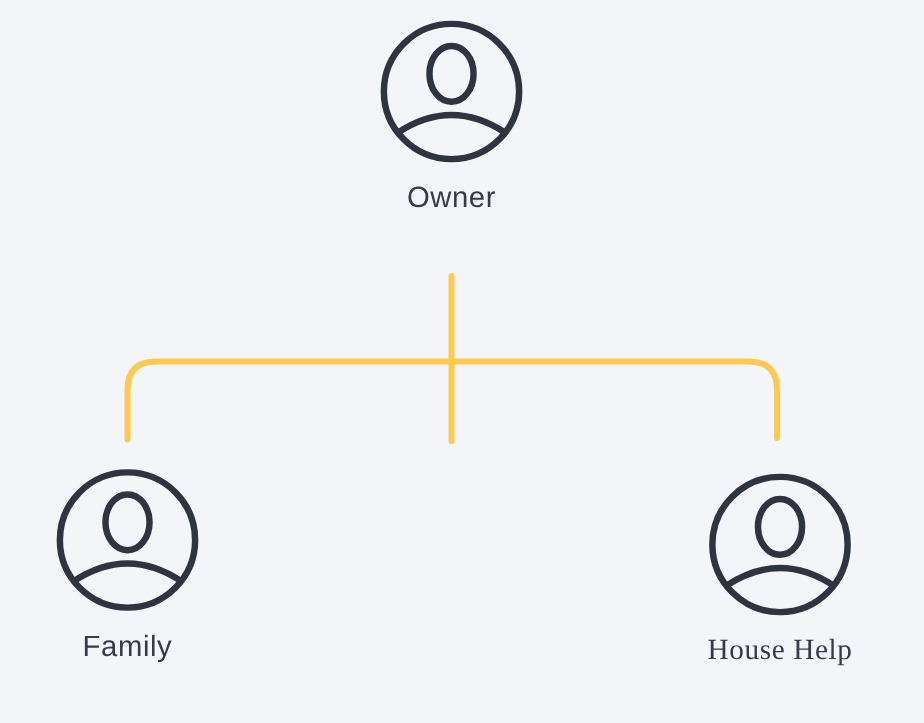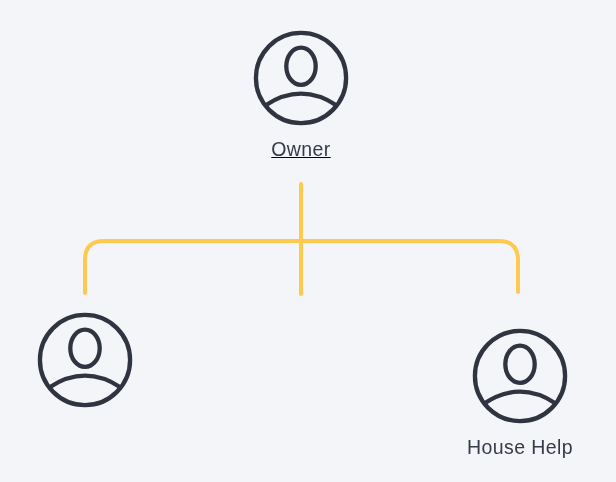--- a/index.html
+++ b/index.html
@@ -52,24 +52,24 @@
   }
   .node-label {
     margin-top: 11px;
     font-size: 19.5px;
     font-weight: 400;
     letter-spacing: 0.4px;
     color: var(--label-text);
     white-space: nowrap;
     text-align: center;
   }
-  .node-root   { left: 211px; top: 29px; text-decoration: underline;  }
+  .node-root   { left: 211px; top: 12px;  }
   .node-child-0 { left: -5px;  top: 311px; }
   .node-child-1 { left: 212px; top: 311px; }
-  .node-child-2 { left: 430px; top: 327px; }
+  .node-child-2 { left: 430px; top: 314px; font-family: Liberation Serif, serif; }
 </style>
 </head>
 <body>
 
 <div class="canvas">
 
   <svg class="connectors" viewBox="0 0 616 482" xmlns="http://www.w3.org/2000/svg" aria-hidden="true">
     <path d="M301 184 L301 294"></path>
     <path d="M85 293 L85 260 Q85 241 104 241 L499 241 Q518 241 518 260 L518 292"></path>
   </svg>
@@ -82,20 +82,21 @@
     </svg>
     <div class="node-label">Owner</div>
   </div>
 
   <div class="node node-child-0">
     <svg class="avatar" viewBox="0 0 100 100" xmlns="http://www.w3.org/2000/svg" aria-hidden="true">
       <circle cx="50" cy="50" r="46"></circle>
       <ellipse cx="50" cy="38" rx="15" ry="19"></ellipse>
       <path d="M13.5 78 Q50 54 86.5 78"></path>
     </svg>
+    <div class="node-label">Family</div>
   </div>
 
 
   <div class="node node-child-2">
     <svg class="avatar" viewBox="0 0 100 100" xmlns="http://www.w3.org/2000/svg" aria-hidden="true">
       <circle cx="50" cy="50" r="46"></circle>
       <ellipse cx="50" cy="38" rx="15" ry="19"></ellipse>
       <path d="M13.5 78 Q50 54 86.5 78"></path>
     </svg>
     <div class="node-label">House Help</div>

